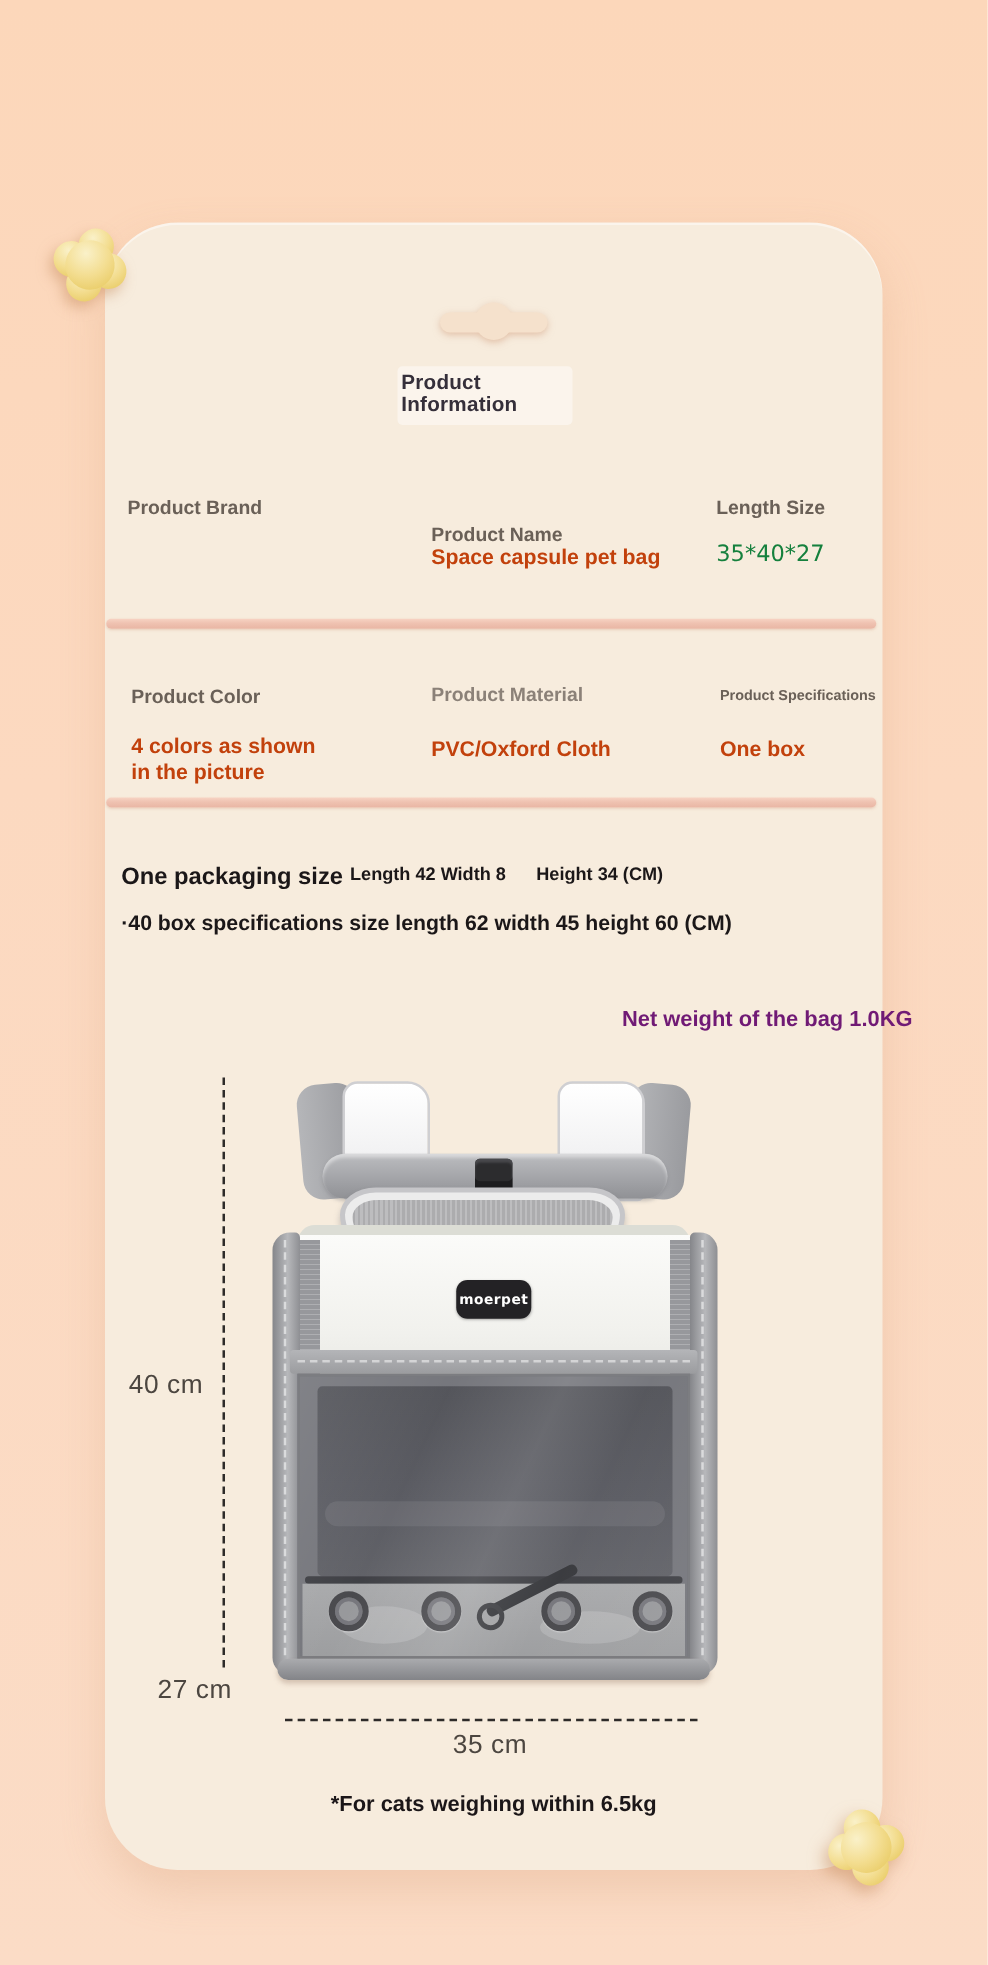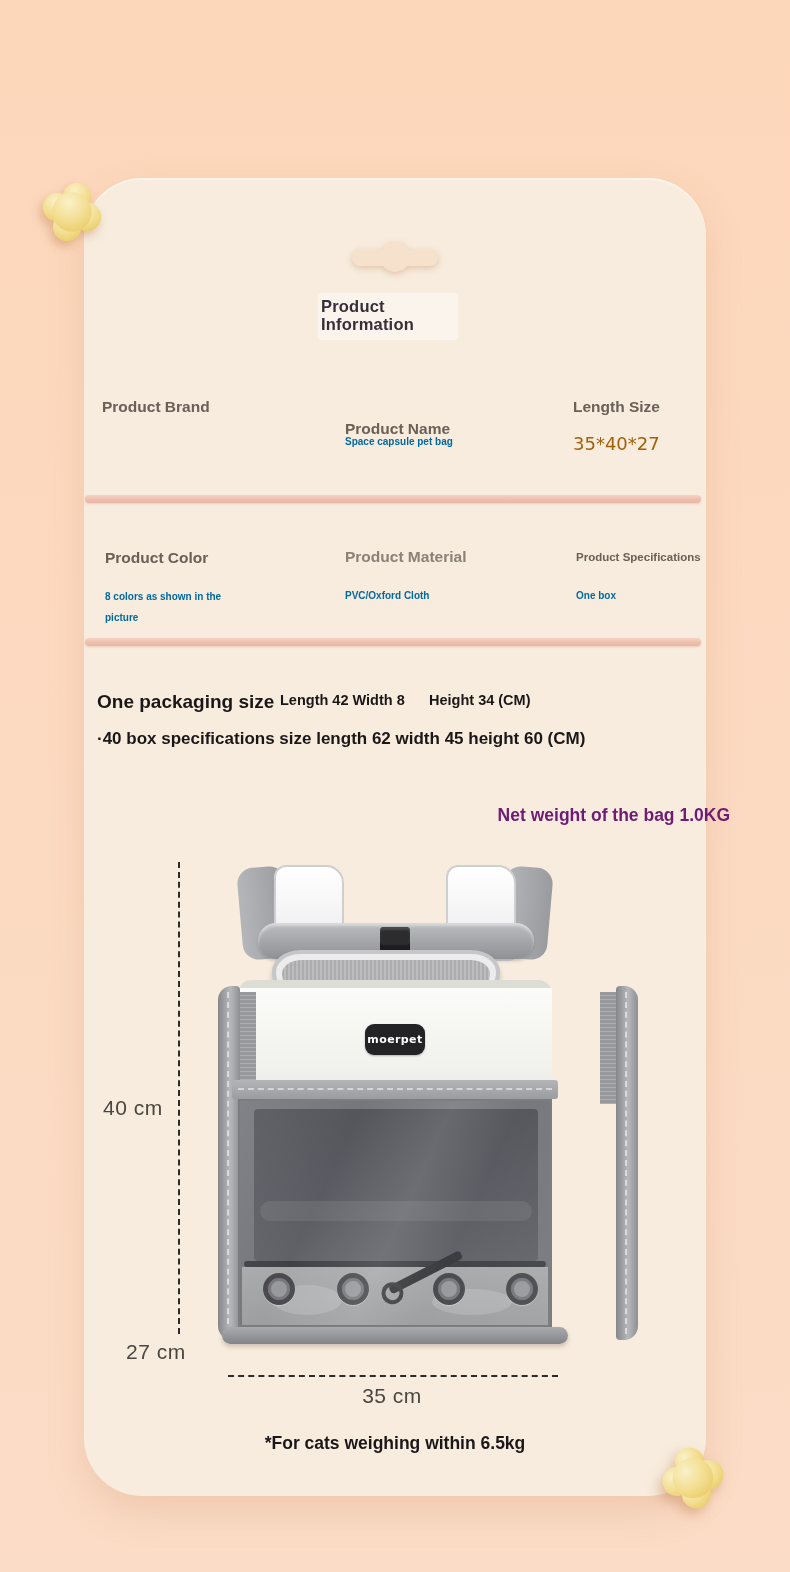--- a/index.html
+++ b/index.html
@@ -26,22 +26,22 @@
   
   .title-hl { position:absolute; left:318px; top:293px; width:140px; height:47px;
     background:rgba(255,255,255,.45); border-radius:4px; }
   .page-title { position:absolute; left:321px; top:297px; font-size:16.5px; line-height:18px;
     font-weight:bold; color:#352f3a; letter-spacing:.2px; }
 
   
   .lbl { position:absolute; font-size:15.5px; font-weight:bold; color:#6a6057; }
   .lbl-light { color:#8b8178; }
   .lbl-sm { font-size:11.5px; }
-  .val { position:absolute; font-size:10px; font-weight:bold; color:#0369a1; }
-  .val-dim { font-weight:normal; font-size:18px; color:#a16207; font-family:"DejaVu Sans",sans-serif; }
+  .val { position:absolute; font-size:17px; font-weight:bold; color:#c2410c; }
+  .val-dim { font-weight:normal; font-size:18px; color:#15803d; font-family:"DejaVu Sans",sans-serif; }
   .val-wrap { width:152px; line-height:21px; }
 
   .divider { position:absolute; left:85px; width:616px; height:8px; border-radius:5px;
     background:linear-gradient(180deg,#f7d3c3 0%,#efc2b1 45%,#e9b6a4 100%);
     box-shadow:0 1px 2px rgba(210,150,120,.35); }
 
   .pack { position:absolute; font-weight:bold; color:#1b1718; }
 
   
   .bag { position:absolute; left:200px; top:855px; width:390px; height:500px; }
@@ -57,21 +57,21 @@
     background:#2c2c2e; box-shadow:inset 0 -9px 0 #1d1d1f, inset 0 3px 2px #4a4a4e; }
   .lid { position:absolute; left:72px; top:95px; width:228px; height:64px;
     border-radius:34px 34px 70px 70px / 26px 26px 50px 50px;
     background:#ececec; border:4px solid #c6c6c9;
     box-shadow:0 4px 5px rgba(110,110,115,.35); }
   .lid-mesh { position:absolute; inset:6px; border-radius:26px 26px 60px 60px / 18px 18px 40px 40px;
     background:repeating-linear-gradient(90deg,#acacae 0 2px,#bdbdbf 2px 4px); }
   .lid-tag { position:absolute; left:82px; top:38px; width:64px; height:13px; border-radius:3px;
     background:#b6a89e; box-shadow:inset 0 1px 1px rgba(255,255,255,.3); }
 
-  .bag-body { position:absolute; left:18px; top:125px; width:420px; height:362px; }
+  .bag-body { position:absolute; left:18px; top:125px; width:356px; height:362px; }
   .body-top-sliver { position:absolute; left:20px; top:0; width:314px; height:20px;
     border-radius:14px 14px 0 0; background:#dcddd5; }
   .front-white { position:absolute; left:20px; top:8px; width:314px; height:112px;
     background:linear-gradient(180deg,#fbfbf9 0%,#f1f1ed 70%,#e9e9e5 100%); }
   .side-mesh { position:absolute; top:12px; width:18px; height:112px; background:#97989c;
     background-image:repeating-linear-gradient(0deg,rgba(255,255,255,.22) 0 1px,transparent 1px 4px); }
   .side-trim { position:absolute; top:6px; width:22px; height:354px;
     background:linear-gradient(90deg,#85868a 0%,#b7b8bb 55%,#8e8f93 100%); }
   .side-trim.left  { left:0; border-radius:14px 4px 4px 14px; }
   .side-trim.right { right:0; border-radius:4px 14px 14px 4px; }
@@ -144,21 +144,21 @@
 <div class="lbl" style="left:102px; top:398px;">Product Brand</div>
 <div class="val" style="left:102px; top:437px;"></div>
 <div class="lbl" style="left:345px; top:420px;">Product Name</div>
 <div class="val" style="left:345px; top:436px;">Space capsule pet bag</div>
 <div class="lbl" style="left:573px; top:398px;">Length Size</div>
 <div class="val val-dim" style="left:573px; top:433px;">35*40*27</div>
 
 <div class="divider" style="top:495px;"></div>
 
 <div class="lbl" style="left:105px; top:549px;">Product Color</div>
-<div class="val val-wrap" style="left:105px; top:586px;">8 colors as shown in the picture</div>
+<div class="val val-wrap" style="left:105px; top:586px;">4 colors as shown in the picture</div>
 <div class="lbl lbl-light" style="left:345px; top:548px;">Product Material</div>
 <div class="val" style="left:345px; top:590px;">PVC/Oxford Cloth</div>
 <div class="lbl lbl-sm" style="left:576px; top:551px;">Product Specifications</div>
 <div class="val" style="left:576px; top:590px;">One box</div>
 
 <div class="divider" style="top:638px;"></div>
 
 <div class="pack" style="left:97px; top:691px; font-size:19px;">One packaging size</div>
 <div class="pack" style="left:280px; top:692px; font-size:14.5px;">Length 42 Width 8</div>
 <div class="pack" style="left:429px; top:692px; font-size:14.5px;">Height 34 (CM)</div>

